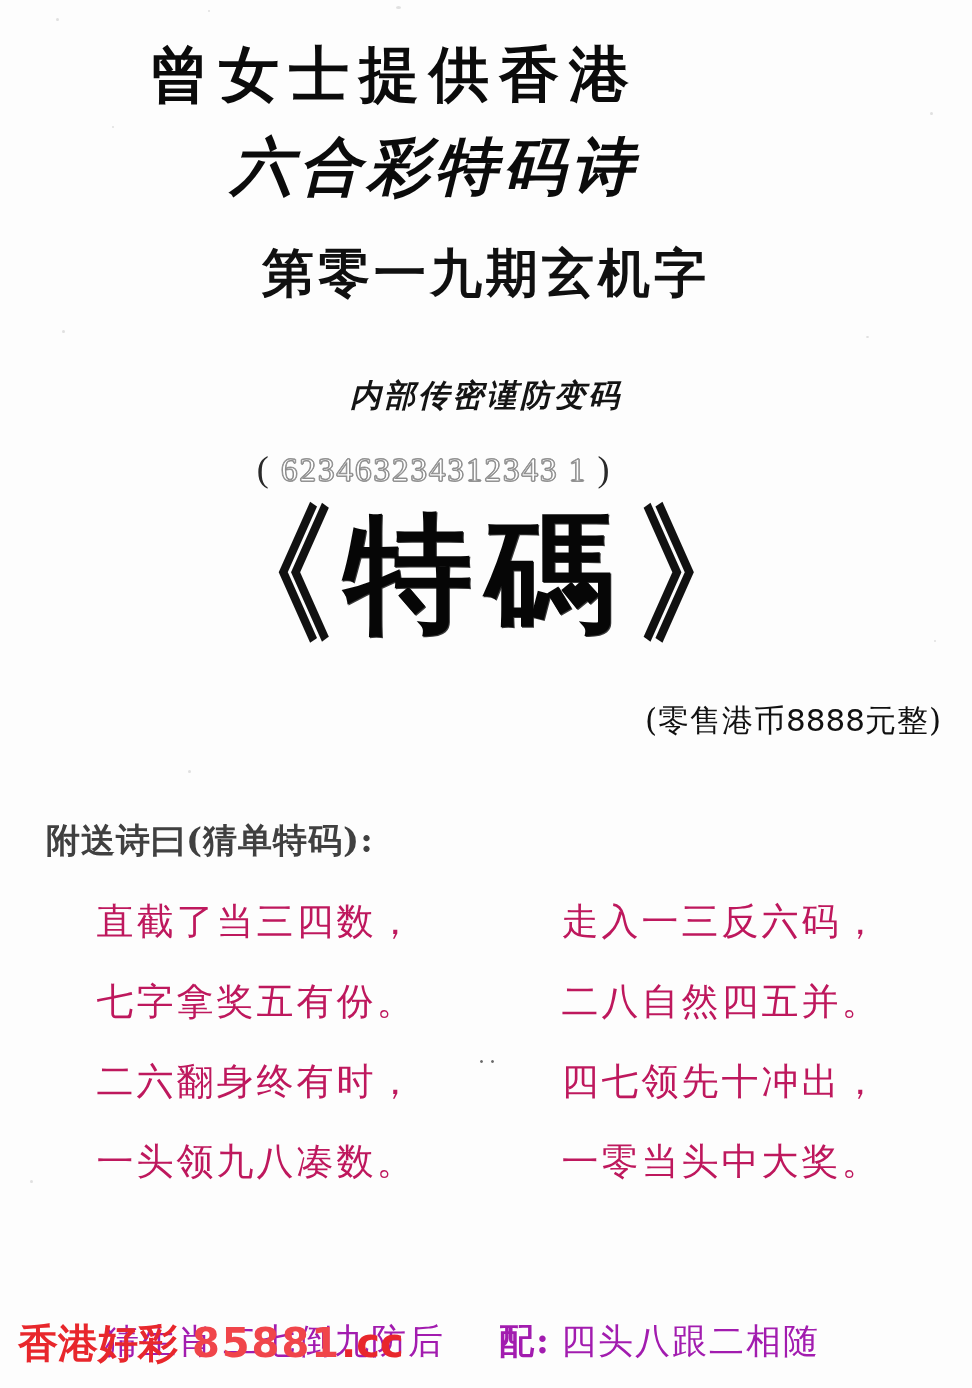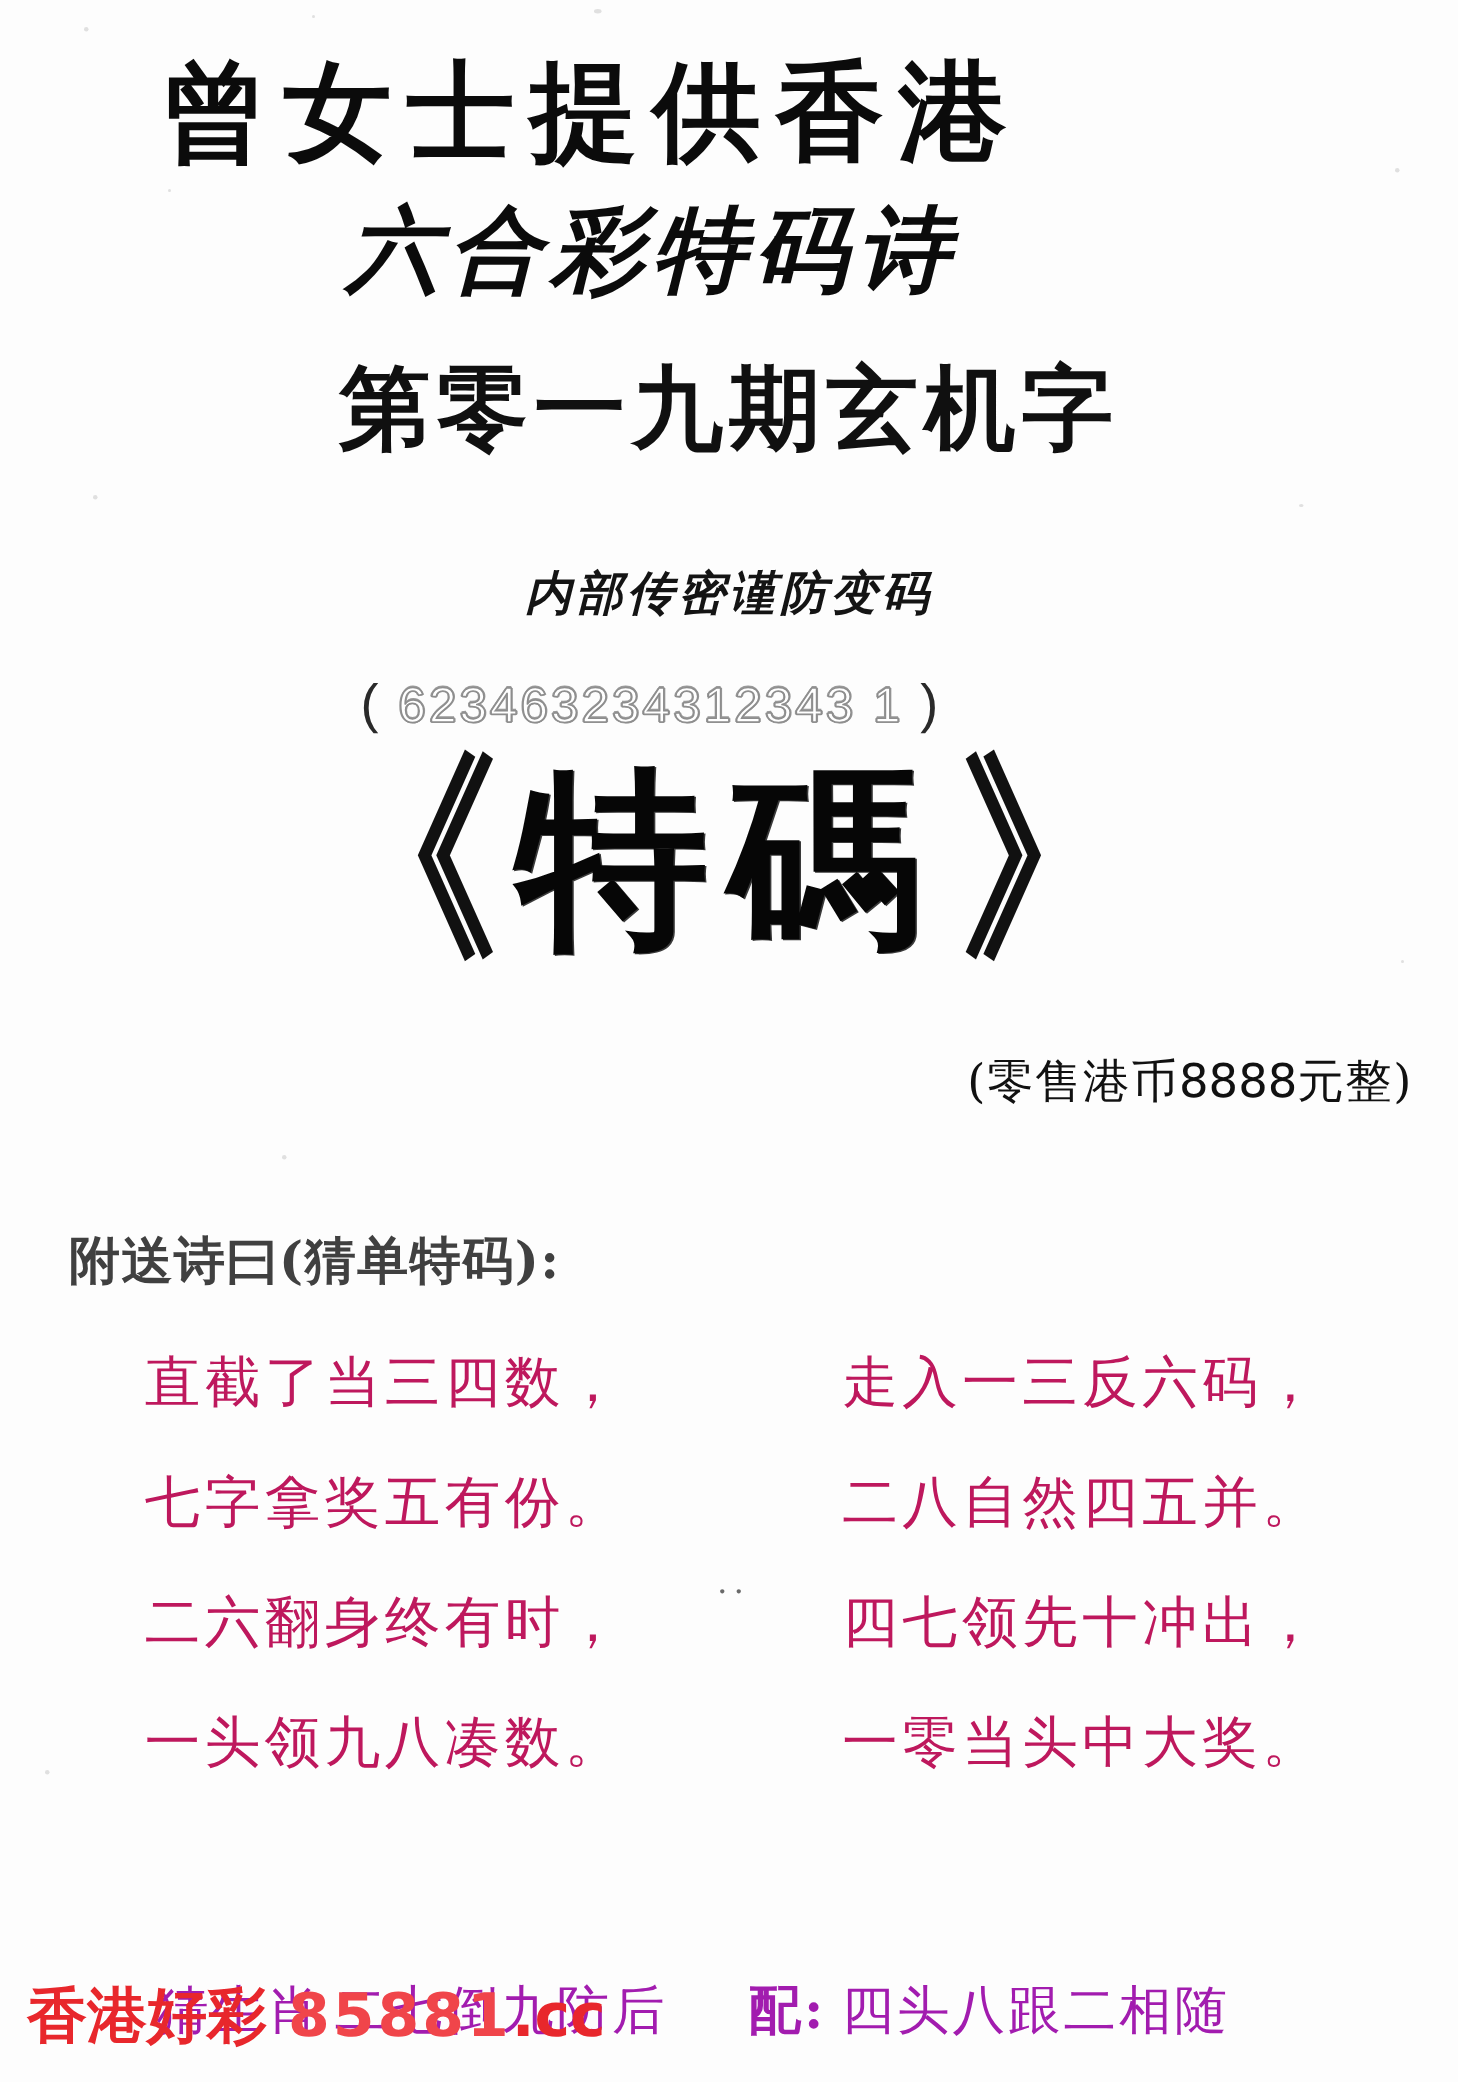--- a/index.html
+++ b/index.html
@@ -28,21 +28,21 @@
     border-radius: 50%;
     opacity: .55;
   }
 
   .title-1 {
     position: absolute;
     top: 34px;
     left: 0;
     width: 788px;
     text-align: center;
-    font-size: 72px;
+    font-size: 60px;
     line-height: 80px;
     font-weight: 700;
     letter-spacing: 10px;
     font-family: "DejaVu Serif", "Liberation Serif", serif;
     color: #0b0b0b;
   }
   .title-2 {
     position: absolute;
     top: 132px;
     left: 0;
@@ -54,21 +54,21 @@
     font-style: italic;
     letter-spacing: 6px;
     color: #0b0b0b;
   }
   .title-3 {
     position: absolute;
     top: 242px;
     left: 0;
     width: 972px;
     text-align: center;
-    font-size: 61px;
+    font-size: 52px;
     line-height: 62px;
     font-weight: 700;
     letter-spacing: 4px;
     color: #101010;
   }
 
   .sub-row {
     position: absolute;
     top: 375px;
     left: 0;
@@ -83,21 +83,21 @@
   }
 
   .code-line {
     position: absolute;
     top: 448px;
     left: 0;
     width: 868px;
     text-align: center;
     font-size: 33px;
     letter-spacing: 2px;
-    font-family: Liberation Sans, sans-serif;
+    font-family: Liberation Serif, serif;
     color: #ffffff;
     -webkit-text-stroke: 1px #8d8d8d;
     text-shadow:
       -1px 0 #9a9a9a, 1px 0 #9a9a9a,
       0 -1px #9a9a9a, 0 1px #9a9a9a;
   }
   .code-line .paren {
     -webkit-text-stroke: 0;
     text-shadow: none;
     color: #2a2a2a;

